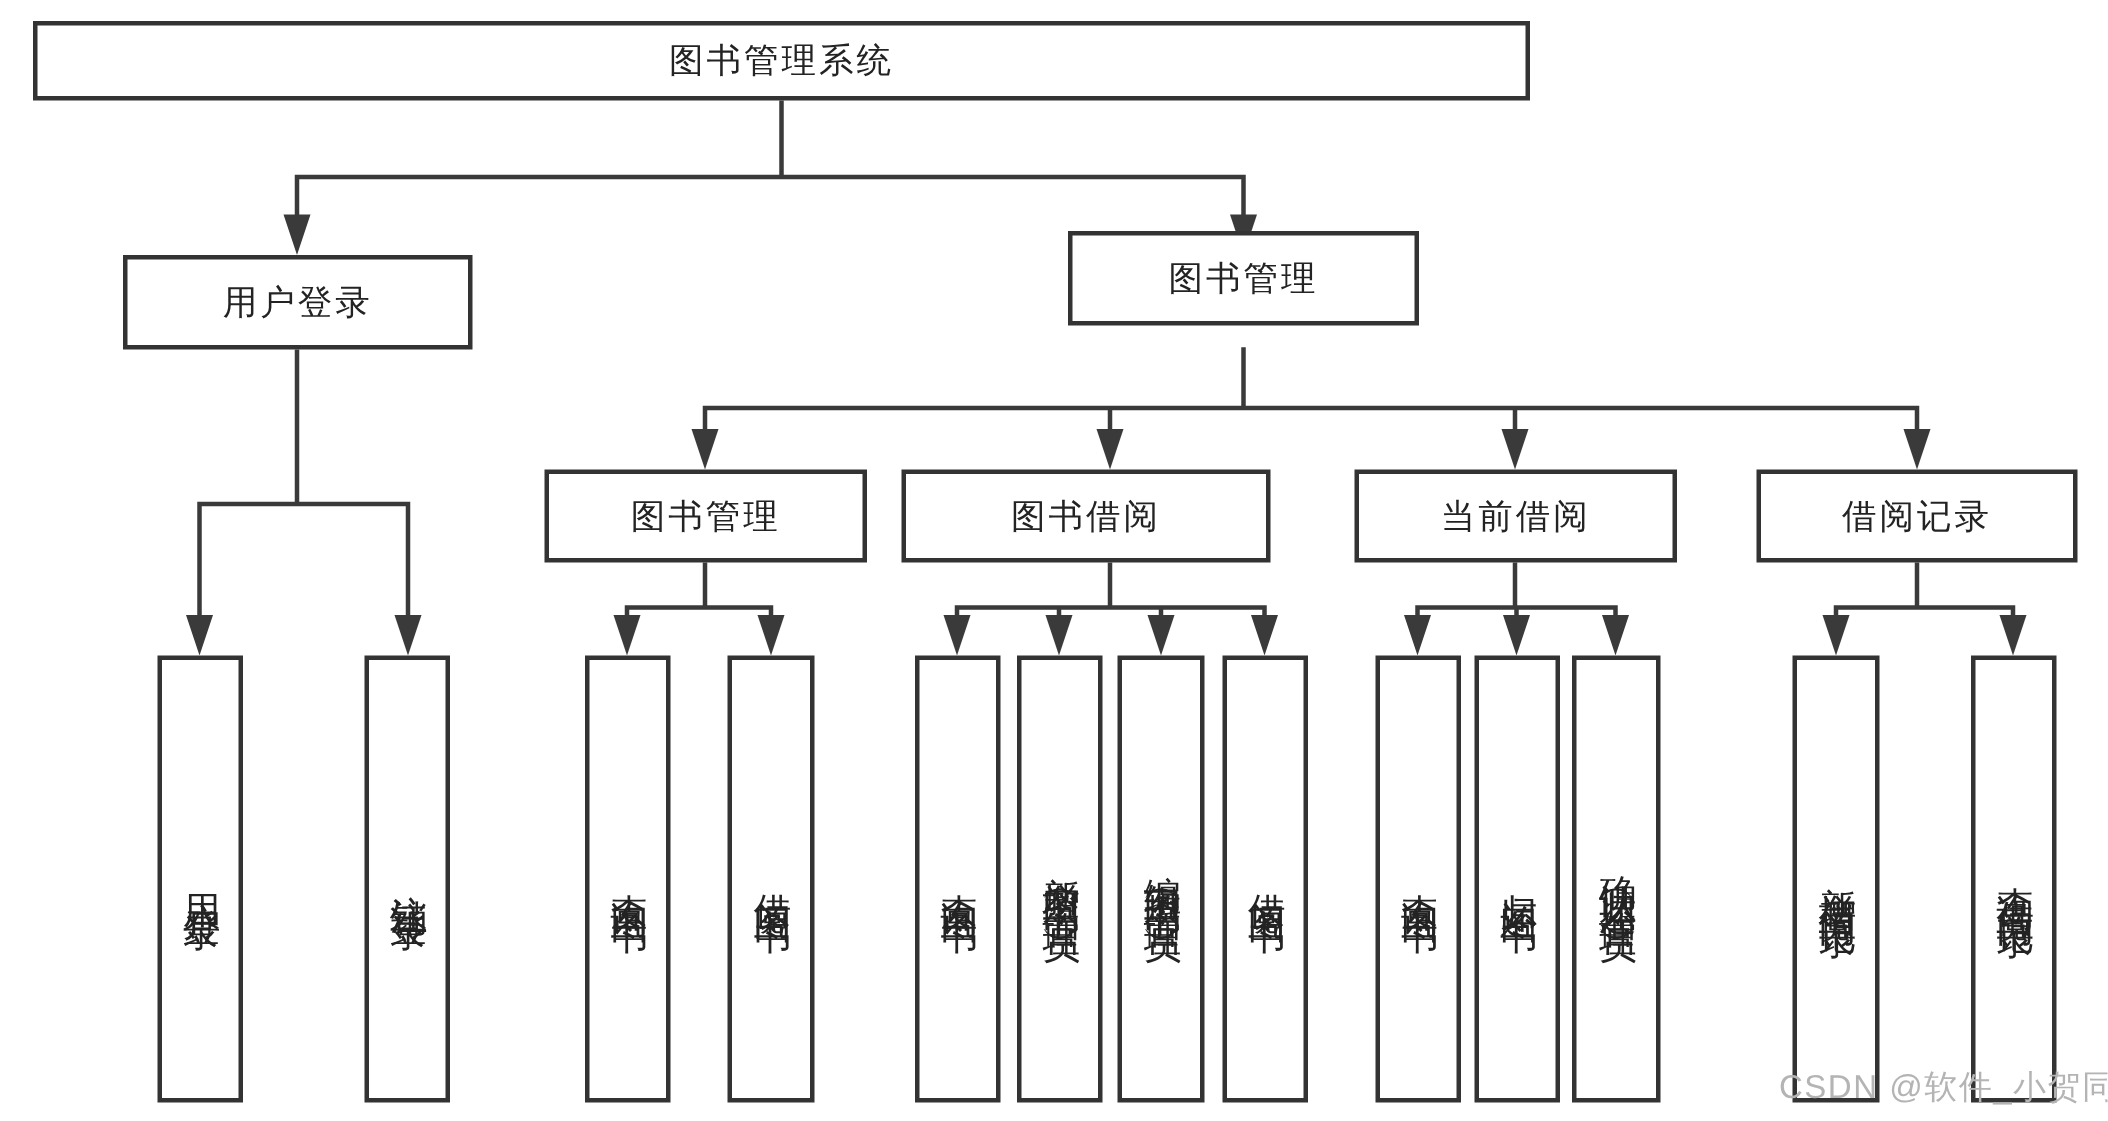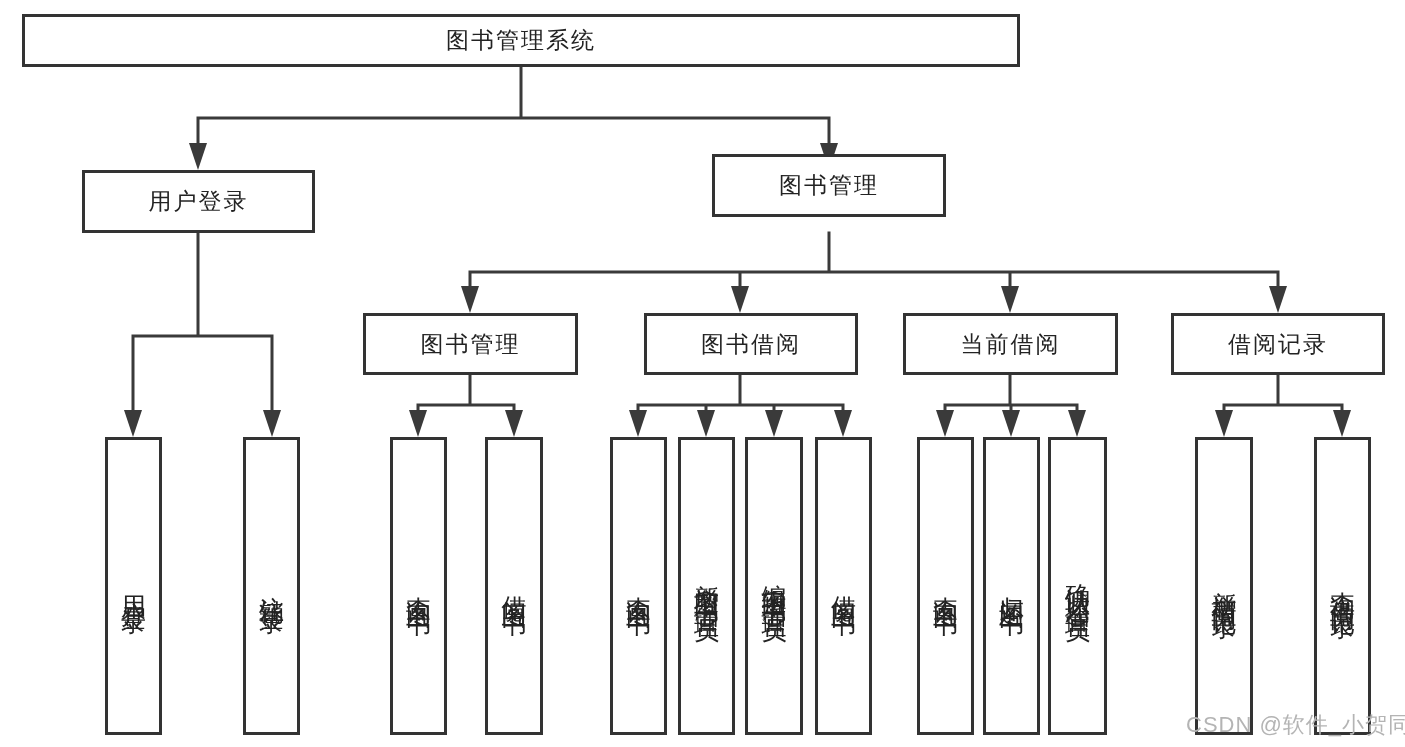--- a/index.html
+++ b/index.html
@@ -101,21 +101,21 @@
       <polygon points="1333,410 1351,410 1342,437"></polygon>
     </g>
   </svg>
 
   <div class="node h" style="left:22px;top:14px;width:998px;height:53px">图书管理系统</div>
 
   <div class="node h" style="left:82px;top:170px;width:233px;height:63px">用户登录</div>
   <div class="node h" style="left:712px;top:154px;width:234px;height:63px">图书管理</div>
 
   <div class="node h" style="left:363px;top:313px;width:215px;height:62px">图书管理</div>
-  <div class="node h" style="left:644px;top:313px;width:214px;height:62px">图书借阅</div>
+  <div class="node h" style="left:601px;top:313px;width:246px;height:62px">图书借阅</div>
   <div class="node h" style="left:1171px;top:313px;width:214px;height:62px">借阅记录</div>
   <div class="node h" style="left:903px;top:313px;width:215px;height:62px">当前借阅</div>
 
   <div class="node v" style="left:105px;top:437px;width:57px;height:298px">用户登录</div>
   <div class="node v" style="left:243px;top:437px;width:57px;height:298px">注销登录</div>
 
   <div class="node v" style="left:390px;top:437px;width:57px;height:298px">查询图书</div>
   <div class="node v" style="left:485px;top:437px;width:58px;height:298px">借阅图书</div>
 
   <div class="node v" style="left:610px;top:437px;width:57px;height:298px">查询图书</div>

